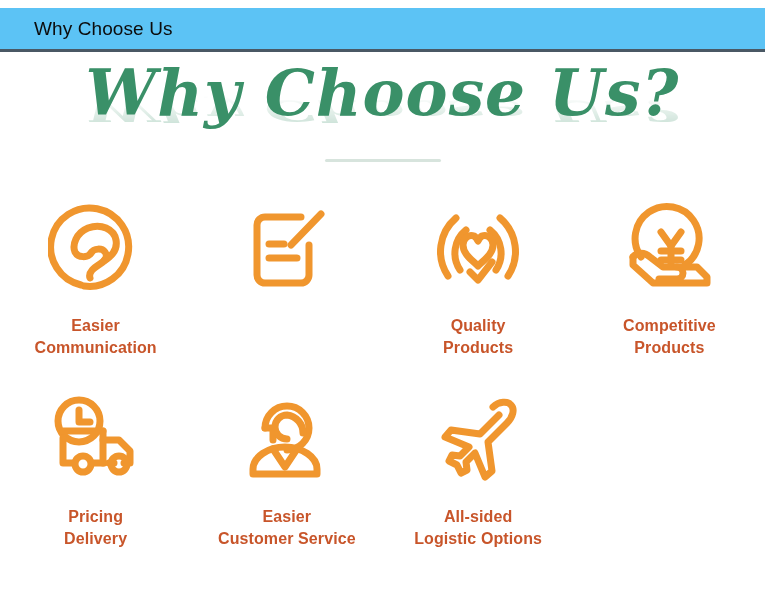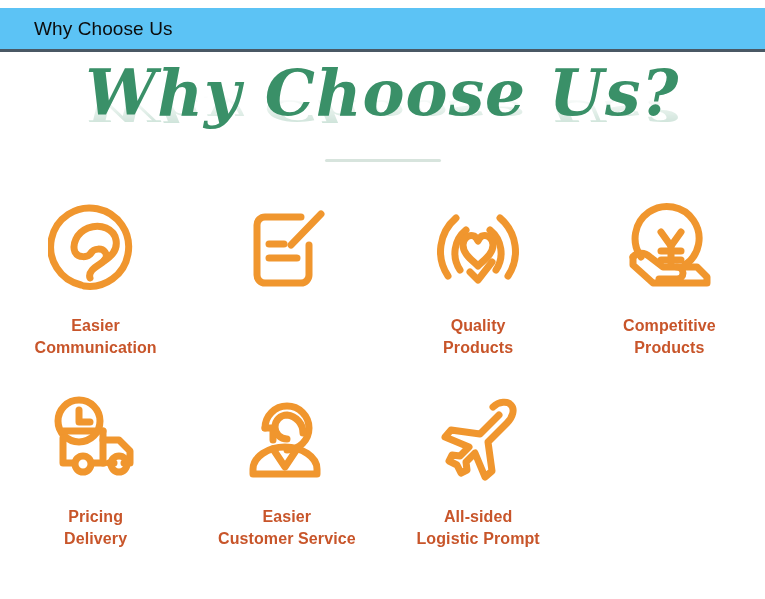--- a/index.html
+++ b/index.html
@@ -246,18 +246,18 @@
 Customer Service</div>
       </div>
 
       <div class="cell">
         <div class="cell-icon">
           <svg width="96" height="96" viewBox="0 0 96 96" fill="none" stroke="#f0962e" stroke-width="7" stroke-linecap="round" stroke-linejoin="round">
             <path d="M63 16 C69 10 78 10 81 14 C85 18 83 26 77 32 L58 51 L62 80 L55 86 L45 62 L36 71 L37 79 L31 82 L27 74 L19 70 L22 64 L30 65 L39 56 L15 46 L21 39 L50 43 L69 24"></path>
           </svg>
         </div>
         <div class="cell-label">All-sided
-Logistic Prompt</div>
+Logistic Options</div>
       </div>
 
     </div>
   </div>
 </div>
 
 </body></html>

